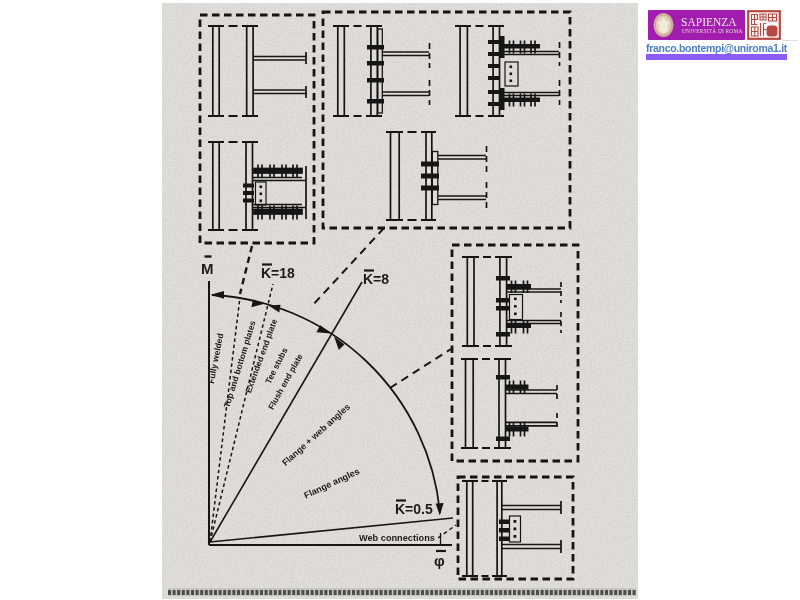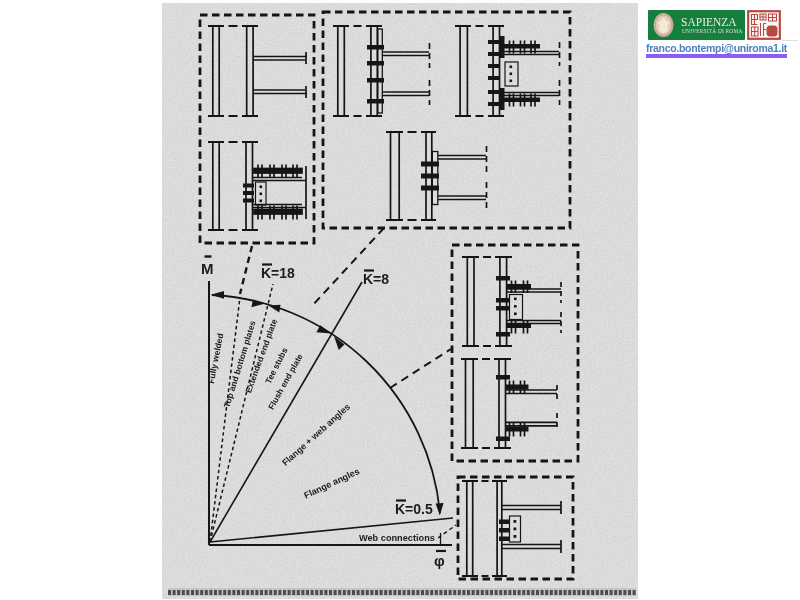--- a/index.html
+++ b/index.html
@@ -1,23 +1,23 @@
 <!DOCTYPE html>
 <html><head>
 <meta charset="utf-8">
 <style>
   html,body{margin:0;padding:0;background:#fff;width:800px;height:600px;overflow:hidden;}
   body{font-family:"Liberation Sans",sans-serif;position:relative;}
   #scan{position:absolute;left:162px;top:3px;width:476px;height:596px;background:#e9e8e6;}
   #figsvg{position:absolute;left:0;top:0;filter:blur(0.5px);}
   .lbl{font-family:"Liberation Sans",sans-serif;font-weight:bold;fill:#1b1b1b;}
-  #logo{position:absolute;left:648px;top:10px;width:97px;height:30px;background:#15803d;border-radius:1px;}
+  #logo{position:absolute;left:648px;top:10px;width:97px;height:30px;background:#a21caf;border-radius:1px;}
   #logo .sap{position:absolute;left:33px;top:5px;color:#f3eae8;font-family:"Liberation Serif",serif;font-size:12px;letter-spacing:0px;white-space:nowrap;transform:scaleX(.96);transform-origin:left;}
   #logo .uni{position:absolute;left:34px;top:17.5px;color:#e8d6d6;font-family:"Liberation Serif",serif;font-size:5.4px;letter-spacing:.2px;white-space:nowrap;}
-  #email{position:absolute;left:646px;top:42px;color:#4a7fc1;font-weight:bold;font-size:10.5px;letter-spacing:-0.3px;border-bottom:4px solid #8b5cf6;padding-bottom:0px;white-space:nowrap;}
+  #email{position:absolute;left:646px;top:42px;color:#4a7fc1;font-weight:bold;font-size:10.5px;letter-spacing:-0.3px;border-bottom:6px solid #8b5cf6;padding-bottom:0px;white-space:nowrap;}
 </style>
 </head>
 <body>
 
 <div id="scan"></div>
 
 <svg id="figsvg" width="800" height="600" viewBox="0 0 800 600">
   <defs>
     <filter id="grain" x="0" y="0" width="100%" height="100%">
       <feTurbulence type="fractalNoise" baseFrequency="0.55" numOctaves="3" stitchTiles="stitch"></feTurbulence>

